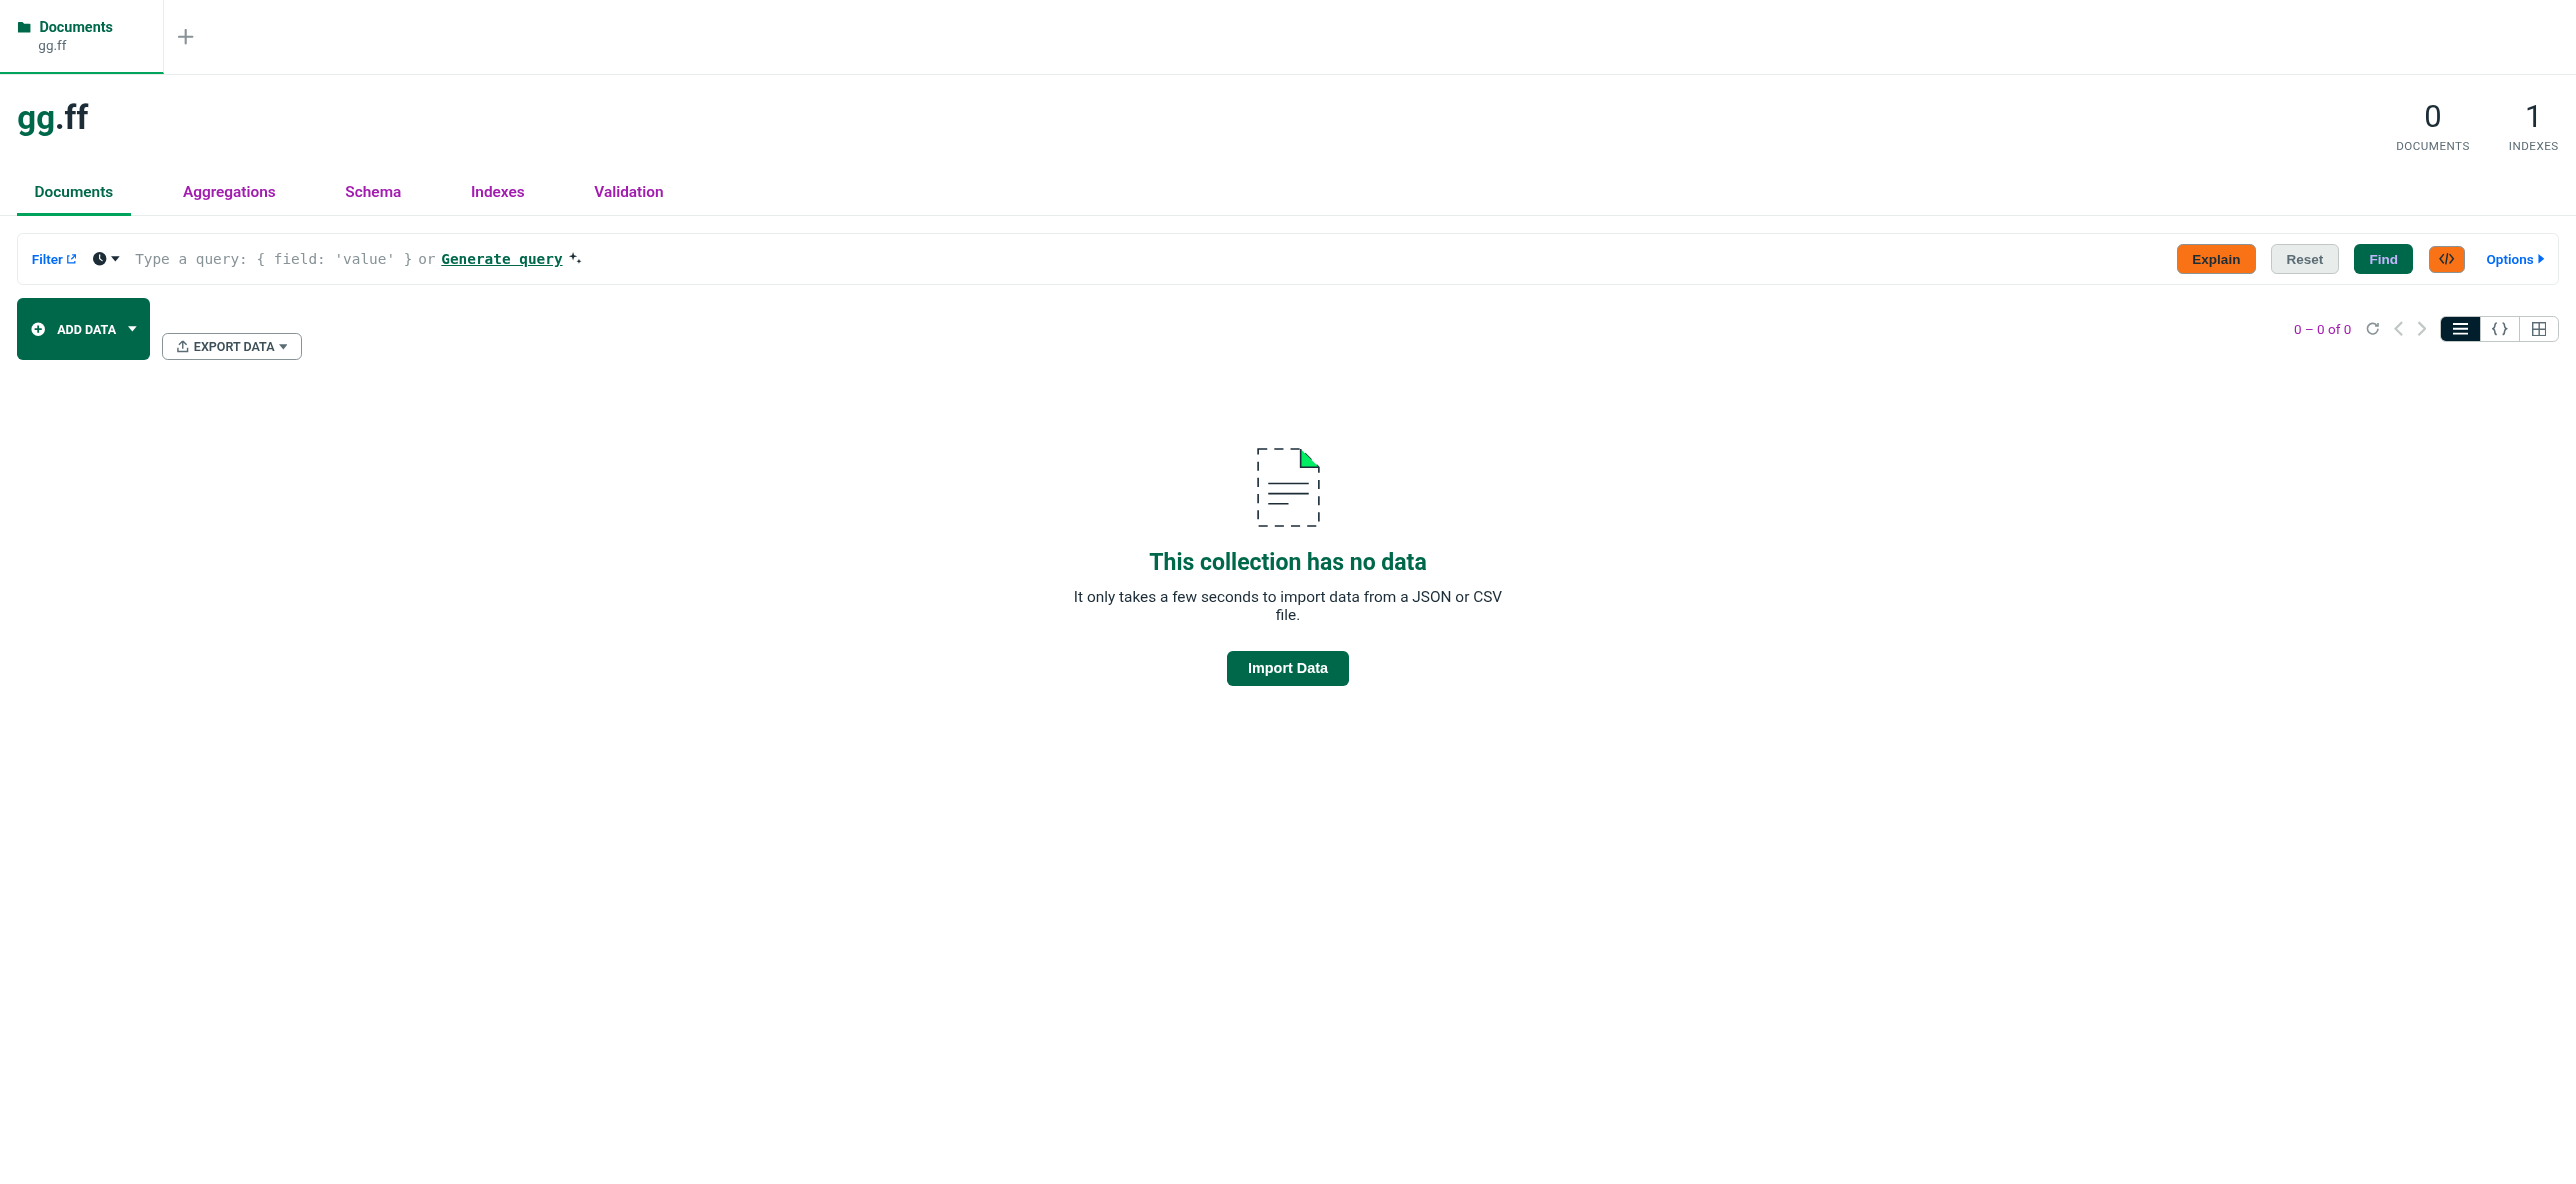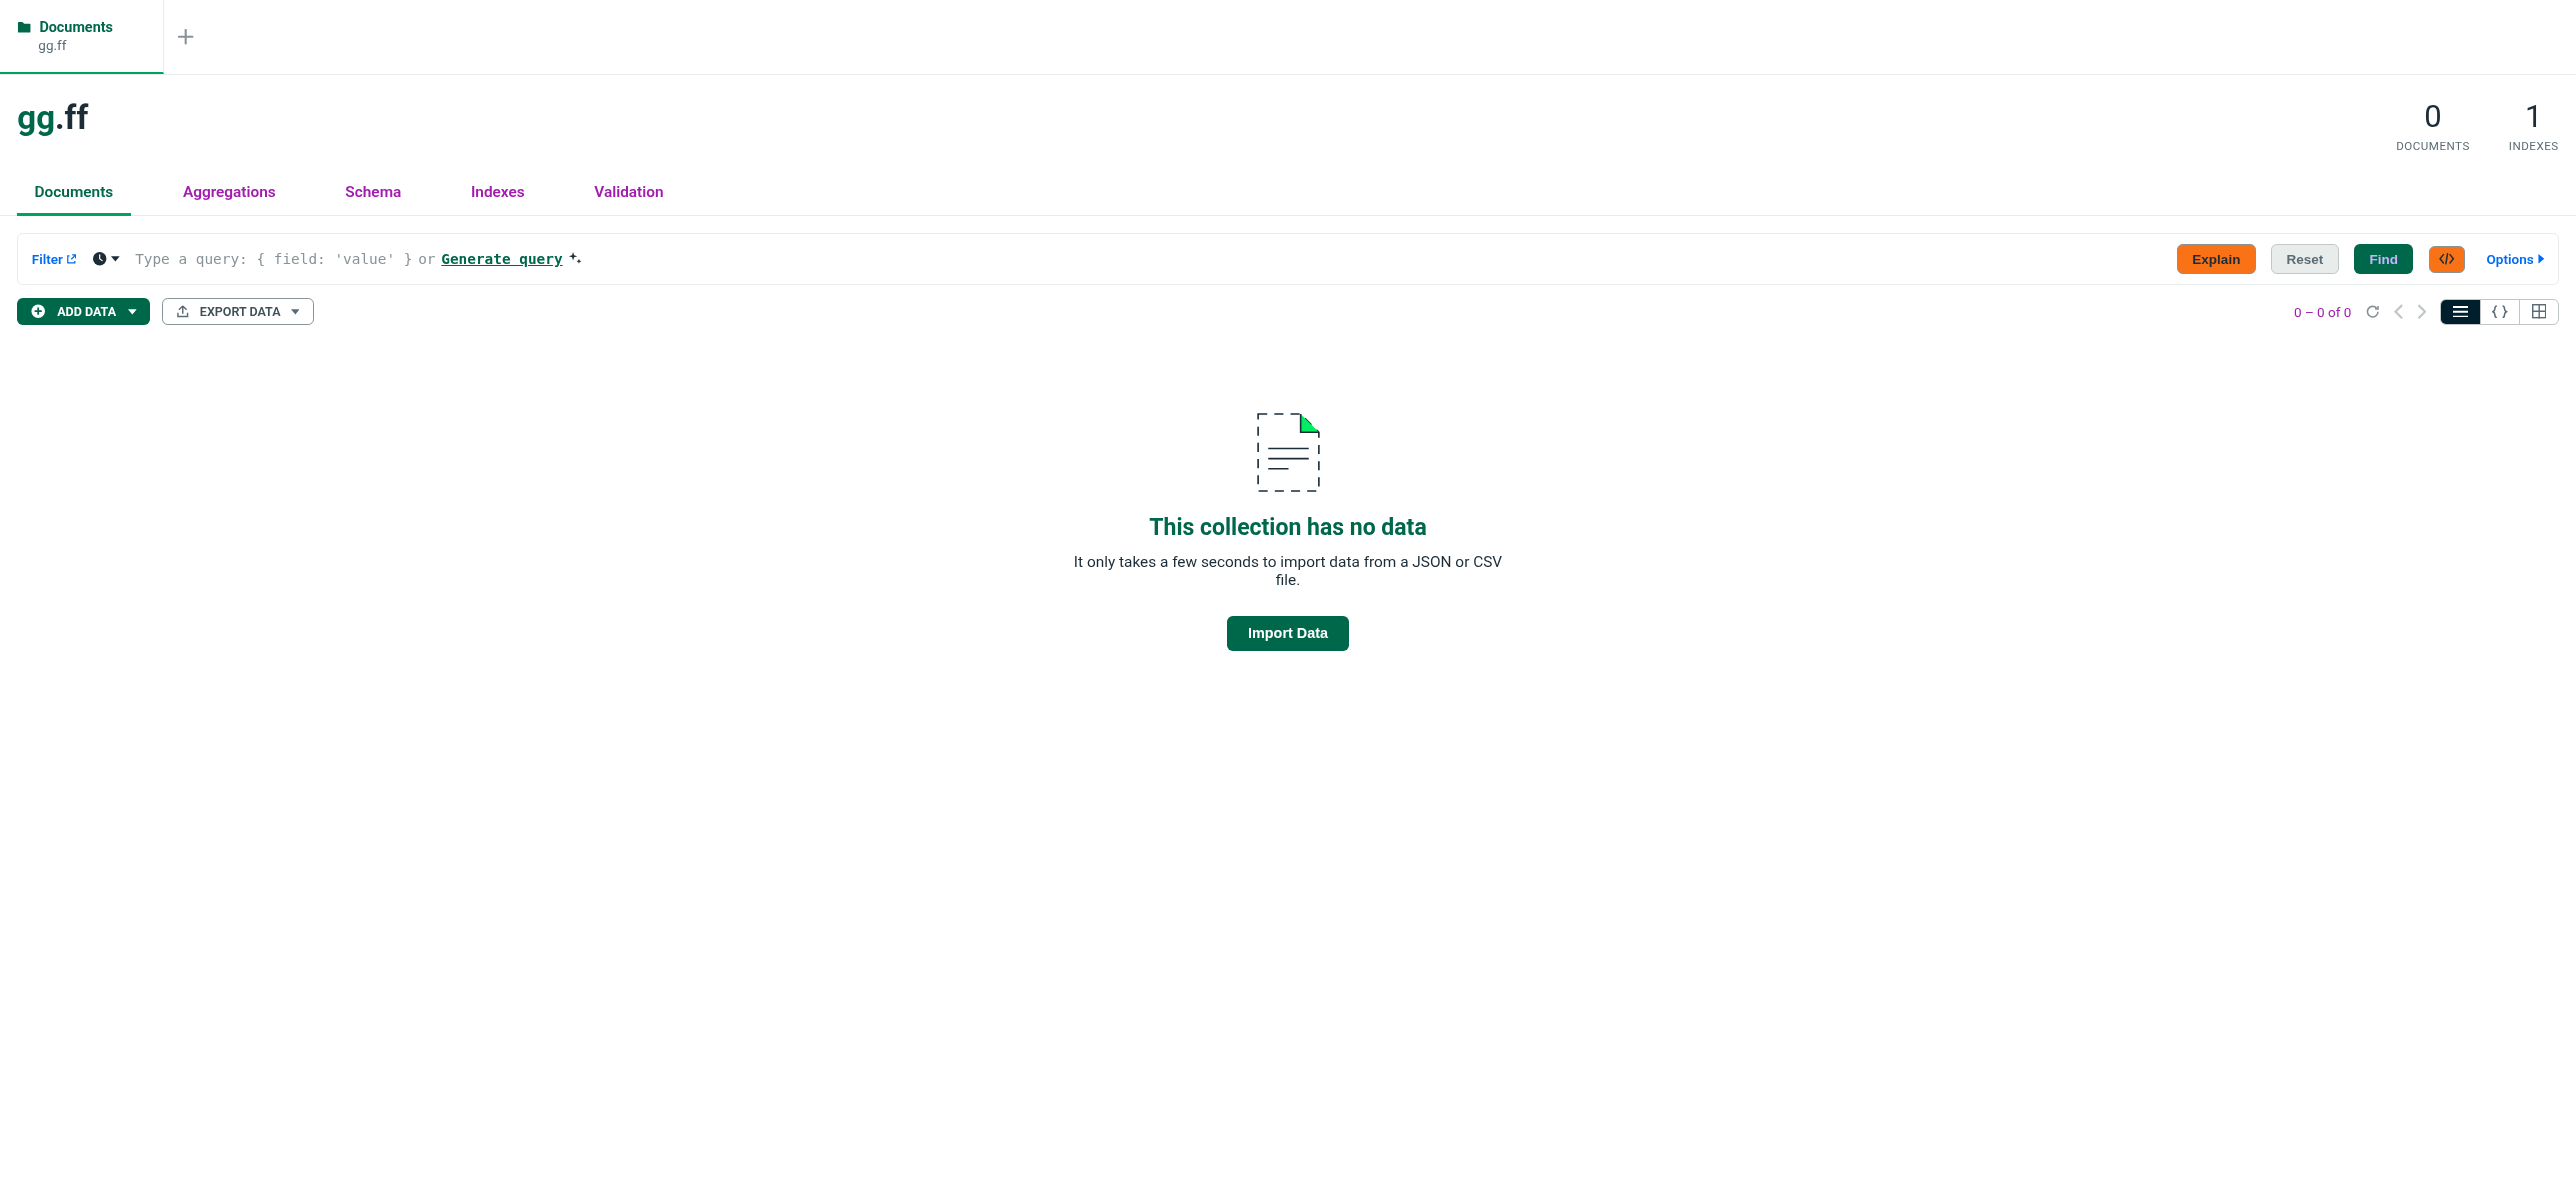--- a/index.html
+++ b/index.html
@@ -91,21 +91,21 @@
   }
   .actions-left { display:flex; gap:11.6px; }
   .btn-adddata {
     background:#00684a; color:#fff; border-radius:5.8px;
     padding:5.8px 13.5px; font-weight:700; font-size:12.5px;
     display:flex; align-items:center; gap:12px; cursor:pointer;
   }
   .btn-export {
     background:#fff; border:1px solid #889397; color:#3d4f58;
     border-radius:5.8px; padding:4.8px 13.5px; font-weight:600; font-size:12.5px;
-    display:flex; align-items:center; gap:10px; cursor:pointer;
+    display:flex; align-items:center; gap:4px; cursor:pointer;margin-top:35px;
   }
   .actions-right { display:flex; align-items:center; gap:13.5px; }
   .page-info { color:#a21caf; font-size:13.5px; }
   .nav-arrow { color:#c1c7c6; font-size:19px; cursor:pointer; }
   .view-toggle {
     display:flex; border:1px solid #c1c7c6; border-radius:5.8px; overflow:hidden;
   }
   .view-btn {
     padding:4.8px 11.6px; cursor:pointer; display:flex; align-items:center;
     color:#5c6c75; border-right:1px solid #c1c7c6;

